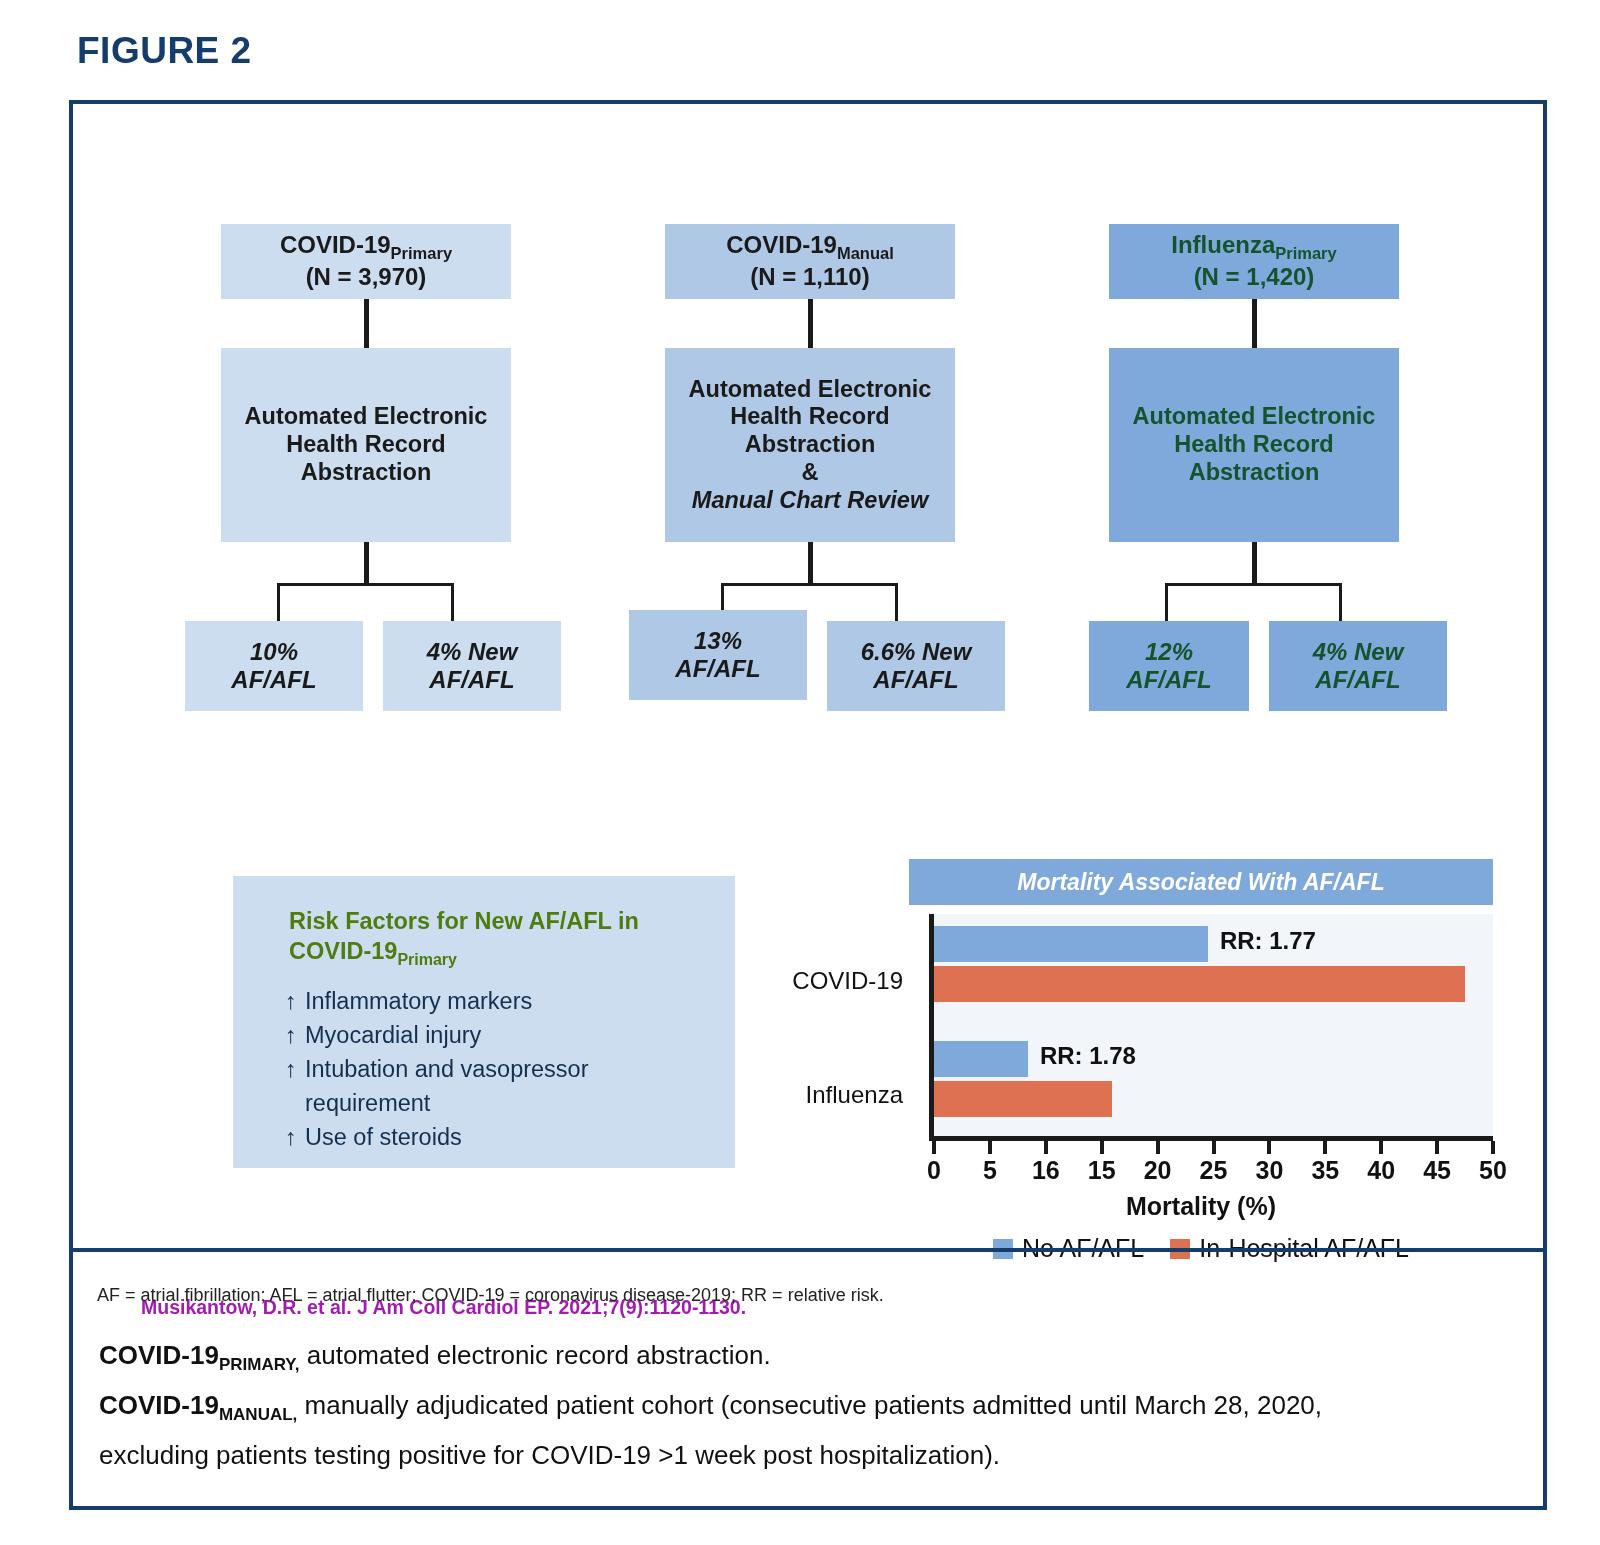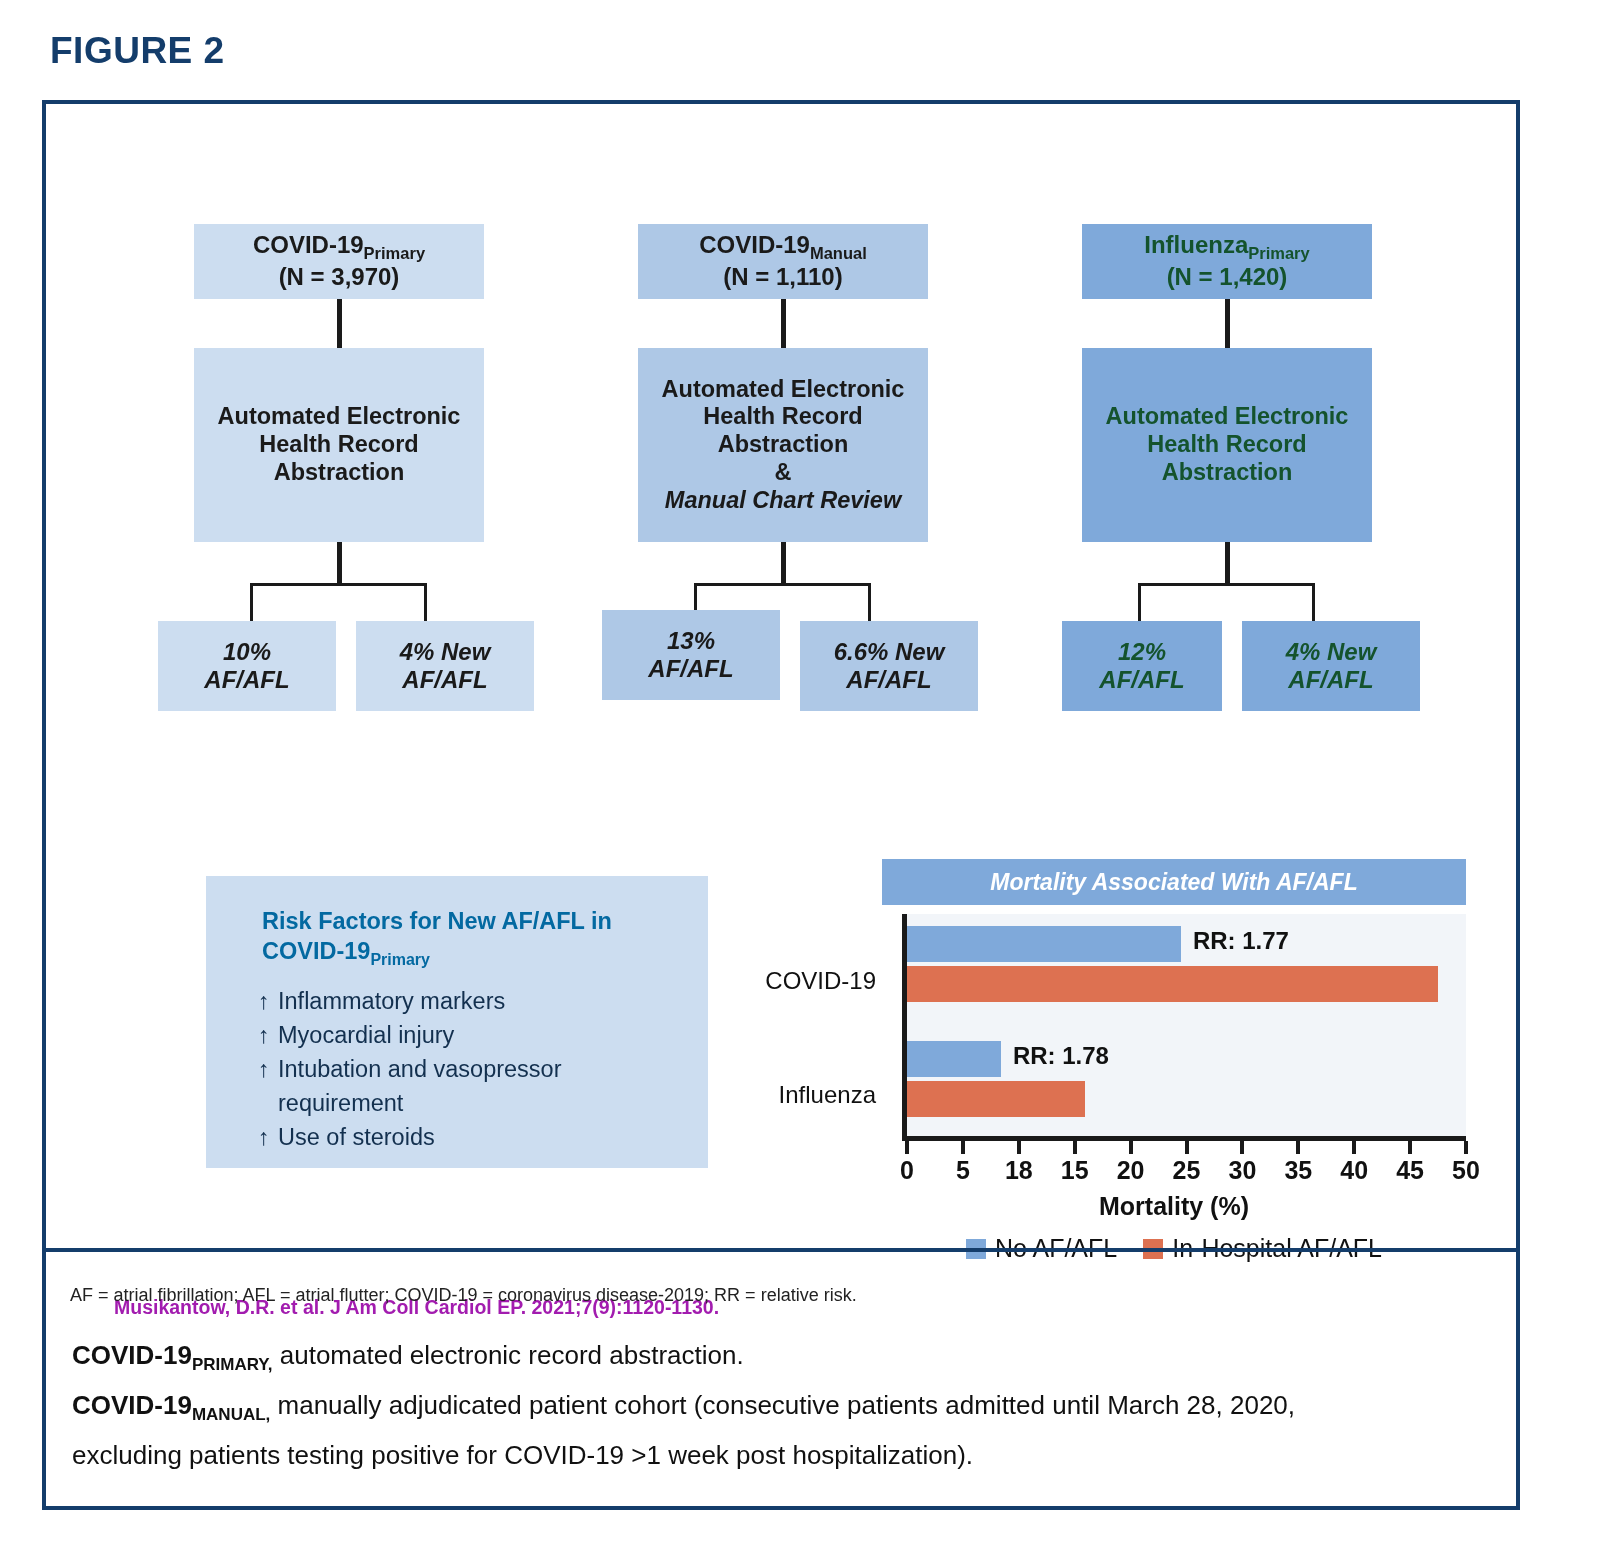--- a/index.html
+++ b/index.html
@@ -1,17 +1,17 @@
 <!DOCTYPE html>
 <html><head>
 <meta charset="utf-8">
 <style>
   html,body{margin:0;padding:0;background:#ffffff;}
   body{width:1600px;height:1545px;font-family:"Liberation Sans",sans-serif;-webkit-font-smoothing:antialiased;}
-  .page{position:relative;width:1417px;height:1545px;}
+  .page{position:relative;width:1417px;height:1545px;margin-left:27px;}
 
   .fig-label{position:absolute;left:50px;top:30px;font-size:37px;font-weight:bold;color:#143d6b;letter-spacing:.5px;}
 
   .fig-frame{position:absolute;left:42px;top:100px;width:1478px;height:1410px;border:4px solid #143d6b;background:#ffffff;box-sizing:border-box;}
 
   .ci-band{position:absolute;left:0;top:0;right:0;height:100px;background:linear-gradient(#eef1f7,#f7f9fc);}
   .ci-title{position:absolute;left:26px;top:22px;right:22px;font-size:22.5px;font-weight:bold;color:#1b3f72;line-height:31px;letter-spacing:.1px;}
   .ci-title .ci-red{color:#e02b20;letter-spacing:2.1px;}
 
   .canvas{position:absolute;left:0;top:100px;right:0;height:1000px;background:#fff;}
@@ -25,21 +25,21 @@
   .body-t{font-size:23.5px;font-weight:bold;}
   .body-t .ital{font-style:italic;}
   .pct{font-size:24px;font-weight:bold;font-style:italic;}
 
   .conn{position:absolute;background:#1a1a1a;}
   .conn-v{width:5px;}
   .conn-h{height:3px;}
   .conn-t{width:3px;background:#1a1a1a;}
 
   .risk{position:absolute;left:160px;top:772px;width:502px;height:292px;background:#ccddf0;}
-  .risk-h{position:absolute;left:56px;top:30px;right:20px;font-size:23.5px;font-weight:bold;color:#0369a1;line-height:30px;}
+  .risk-h{position:absolute;left:56px;top:30px;right:20px;font-size:23.5px;font-weight:bold;color:#4d7c0f;line-height:30px;}
   .risk-h .sub{font-size:16px;vertical-align:sub;}
   .risk-list{position:absolute;left:52px;top:108px;right:16px;font-size:23.5px;color:#13304f;line-height:34px;}
   .risk-item{display:flex;}
   .risk-arrow{width:20px;flex:0 0 20px;}
   .risk-txt{flex:1;}
 
   .chartwrap{position:absolute;left:836px;top:755px;width:584px;height:410px;}
   .chart-title{position:absolute;left:0;top:0;width:584px;height:46px;background:#7fa9da;color:#fff;font-size:23px;font-weight:bold;font-style:italic;display:flex;align-items:center;justify-content:center;}
   .plot{position:absolute;left:20px;top:55px;width:564px;height:222px;background:#f2f5f9;border-left:5px solid #1a1a1a;box-sizing:border-box;}
   .bar{position:absolute;height:36px;}
@@ -212,21 +212,21 @@
       <div class="rr" id="rr-covid" style="top: 68px; left: 310.91px;">RR: 1.77</div>
       <div class="rr" id="rr-influenza" style="top: 183px; left: 130.912px;">RR: 1.78</div>
 
       <div class="axis"></div>
       <div id="ticks">
           <div class="tick" style="left: 23px;"></div>
           <div class="ticklabel" style="left: 25px;">0</div>
           <div class="tick" style="left: 78.9px;"></div>
           <div class="ticklabel" style="left: 80.9px;">5</div>
           <div class="tick" style="left: 134.8px;"></div>
-          <div class="ticklabel" style="left: 136.8px;">18</div>
+          <div class="ticklabel" style="left: 136.8px;">16</div>
           <div class="tick" style="left: 190.7px;"></div>
           <div class="ticklabel" style="left: 192.7px;">15</div>
           <div class="tick" style="left: 246.6px;"></div>
           <div class="ticklabel" style="left: 248.6px;">20</div>
           <div class="tick" style="left: 302.5px;"></div>
           <div class="ticklabel" style="left: 304.5px;">25</div>
           <div class="tick" style="left: 358.4px;"></div>
           <div class="ticklabel" style="left: 360.4px;">30</div>
           <div class="tick" style="left: 414.3px;"></div>
           <div class="ticklabel" style="left: 416.3px;">35</div>

